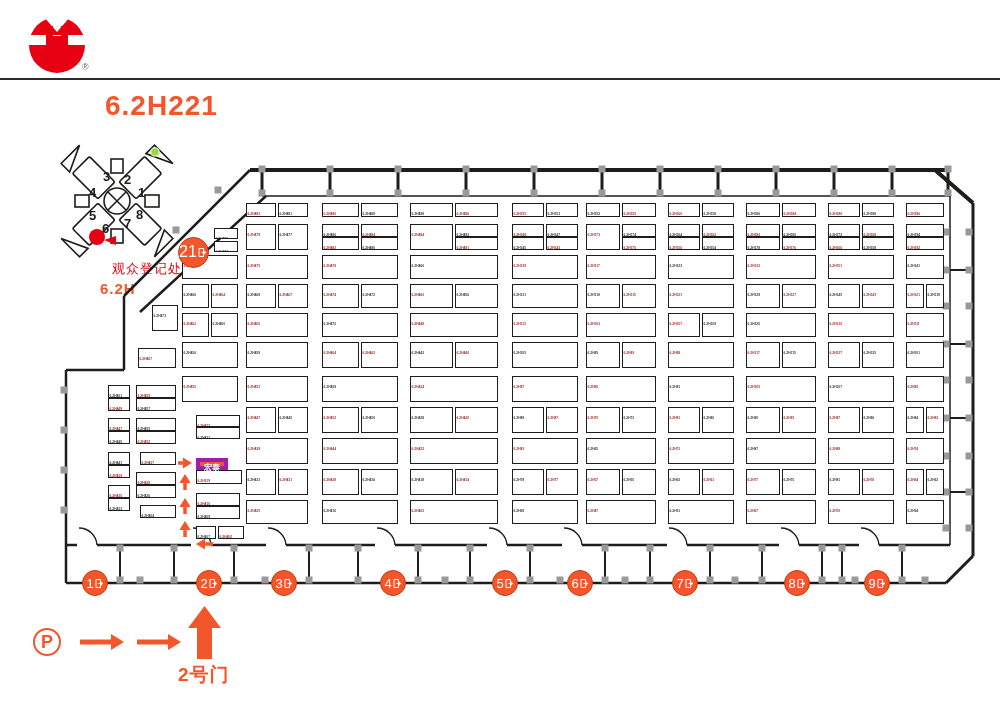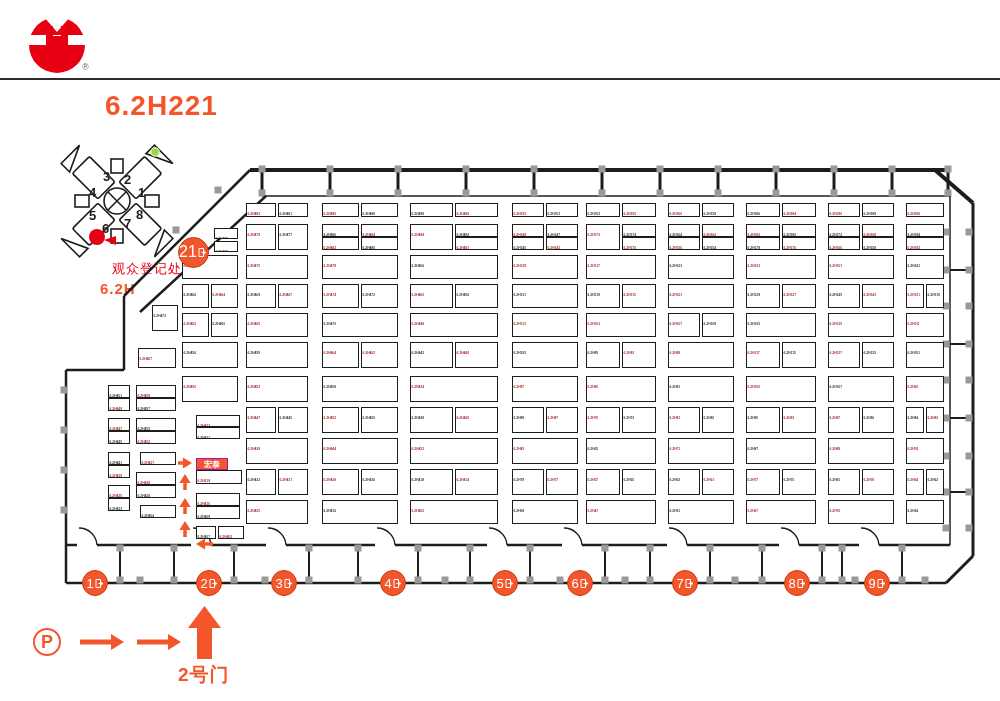--- a/index.html
+++ b/index.html
@@ -19,21 +19,21 @@
   .cn4{left:89px;top:185px}.cn5{left:89px;top:208px}.cn6{left:102px;top:221px}
   .cn7{left:124px;top:216px}.cn8{left:136px;top:207px}
   #registration-label{position:absolute;left:85px;top:260px;font-size:13px;color:#e60012;letter-spacing:1px;margin-left:27px;}
   #hall-label{position:absolute;left:100px;top:280px;font-size:15px;font-weight:bold;color:#f3562a;letter-spacing:1px;}
   
   #plan-svg{position:absolute;left:0;top:0;}
   .booth{position:absolute;border:1px solid #1d1d1b;background:#fff;box-sizing:border-box;overflow:hidden;}
   .blabel{display:inline-block;font-size:6px;line-height:1.05;transform:scale(.55);
           transform-origin:0 0;white-space:nowrap;padding:1px 0 0 1px;font-weight:bold;}
   .blabel.red{color:#a33431;} .blabel.dark{color:#3b3b3b;}
-  #highlight-booth{position:absolute;background:#f3562a;border:1px solid #a21caf;color:#fff;
+  #highlight-booth{position:absolute;background:#f3562a;border:4px solid #a21caf;color:#fff;
           font-size:8px;font-weight:bold;text-align:center;line-height:11px;box-sizing:border-box;z-index:5;}
   .gate{position:absolute;width:26px;height:26px;border-radius:50%;background:#f3562a;border:1.5px solid #c43c12;
         color:#fff;display:flex;align-items:center;justify-content:center;z-index:6;box-sizing:border-box;}
   .gate span{font-size:13px;font-weight:normal;}
   .gate.big{width:31px;height:31px;}
   .gate.big span{font-size:16px;}
   .gate svg{margin-left:1px;}
   
   #parking-badge{position:absolute;left:33px;top:628px;width:28px;height:28px;border:2.5px solid #f3562a;
         border-radius:50%;color:#f3562a;font-size:18px;font-weight:bold;display:flex;align-items:center;

